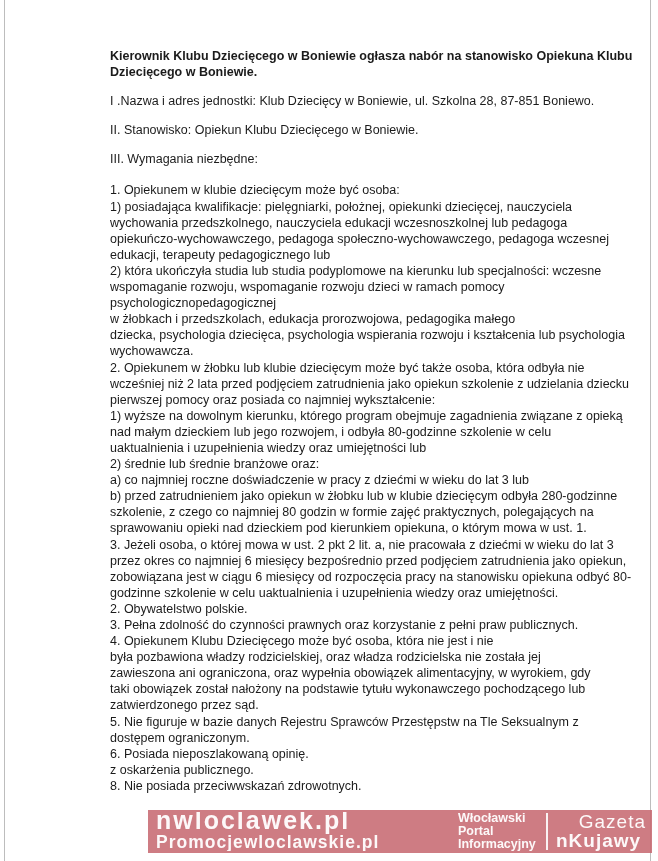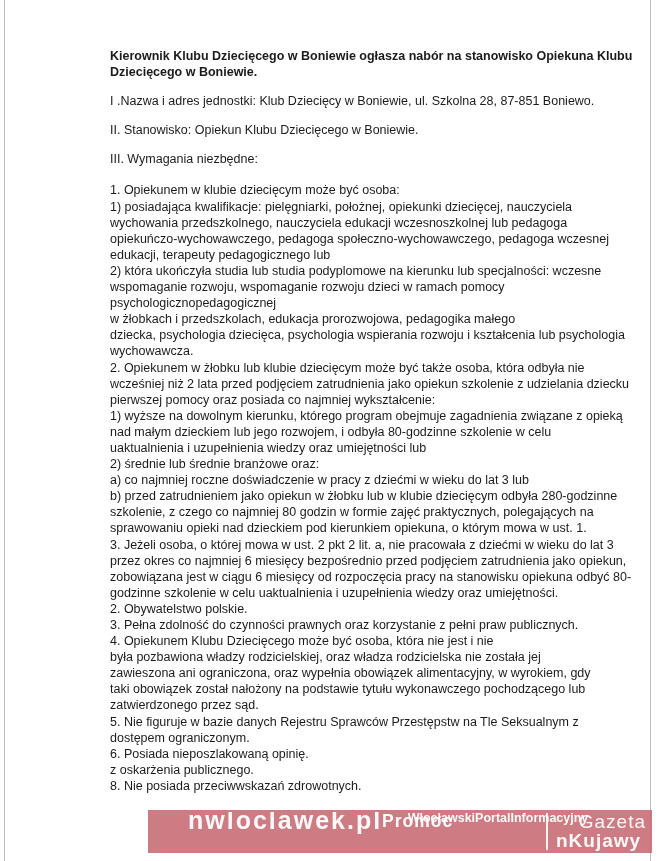--- a/index.html
+++ b/index.html
@@ -33,31 +33,31 @@
   .body-text { margin-top: 15px; }
   
   .watermark {
     position: absolute; left: 143px; top: 810px;
     width: 504px; height: 43px;
     background: rgba(199, 106, 114, 0.88);
     display: flex; align-items: stretch;
     padding: 2px 6px 2px 8px;
     color: rgba(255,255,255,0.95);
   }
-  .wm-left { flex: 1 1 auto; display: flex; flex-direction: row; justify-content: space-between; overflow: hidden; margin-left: 32px; }
+  .wm-left { flex: 1 1 auto; display: flex; flex-direction: column; justify-content: space-between; overflow: hidden; }
   .wm-site-main {
     font-weight: bold; font-size: 25px; line-height: 21px;
     letter-spacing: 2px; margin-top: -2px; white-space: nowrap;
   }
   .wm-site-secondary {
     font-weight: bold; font-size: 17.5px; line-height: 18px;
     letter-spacing: 1px; white-space: nowrap;
   }
   .wm-tagline {
-    width: 80px; flex: 0 0 auto; display: flex; flex-direction: row;
+    width: 80px; flex: 0 0 auto; display: flex; flex-direction: column;
     justify-content: center; margin-left: 6px;
   }
   .wm-tagline .line {
     font-size: 12.5px; font-weight: bold; line-height: 13px; white-space: nowrap;
   }
   .wm-divider {
     flex: 0 0 auto; width: 2px; background: rgba(255,255,255,0.9);
     margin: 1px 8px 1px 8px;
   }
   .wm-brand { flex: 0 0 auto; width: 90px; display: flex; flex-direction: column; justify-content: space-between; padding: 1px 0; }

